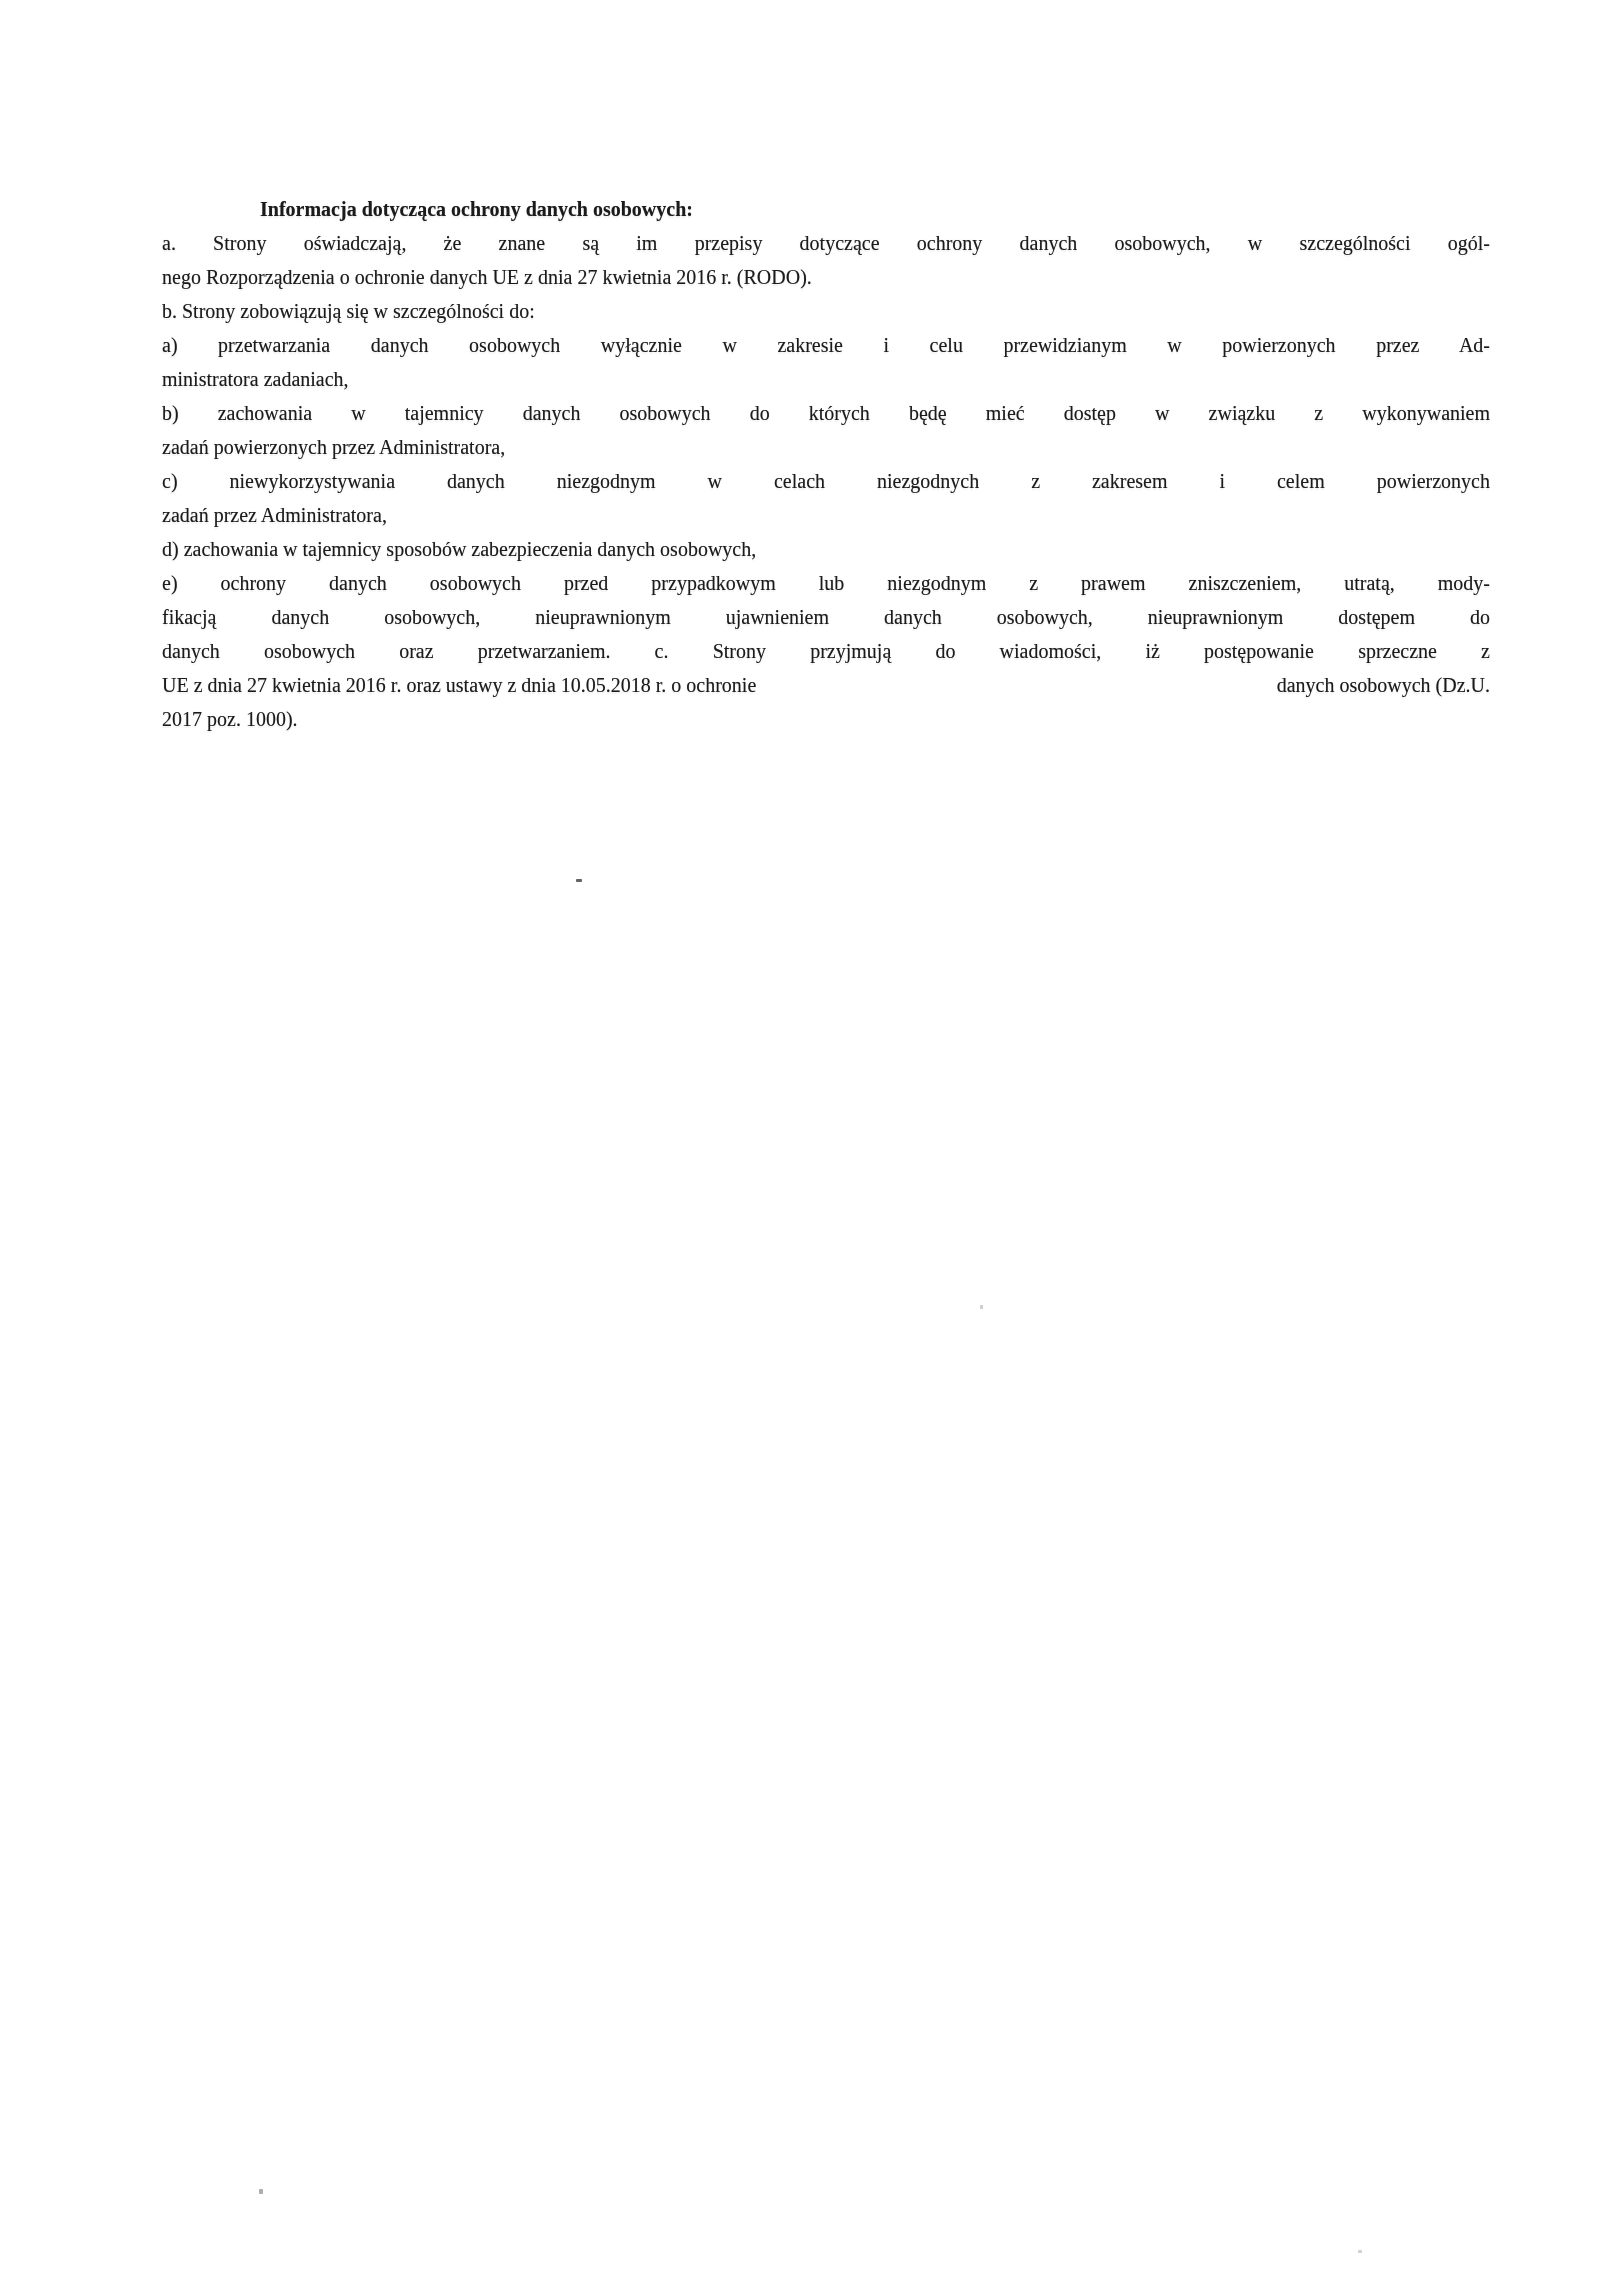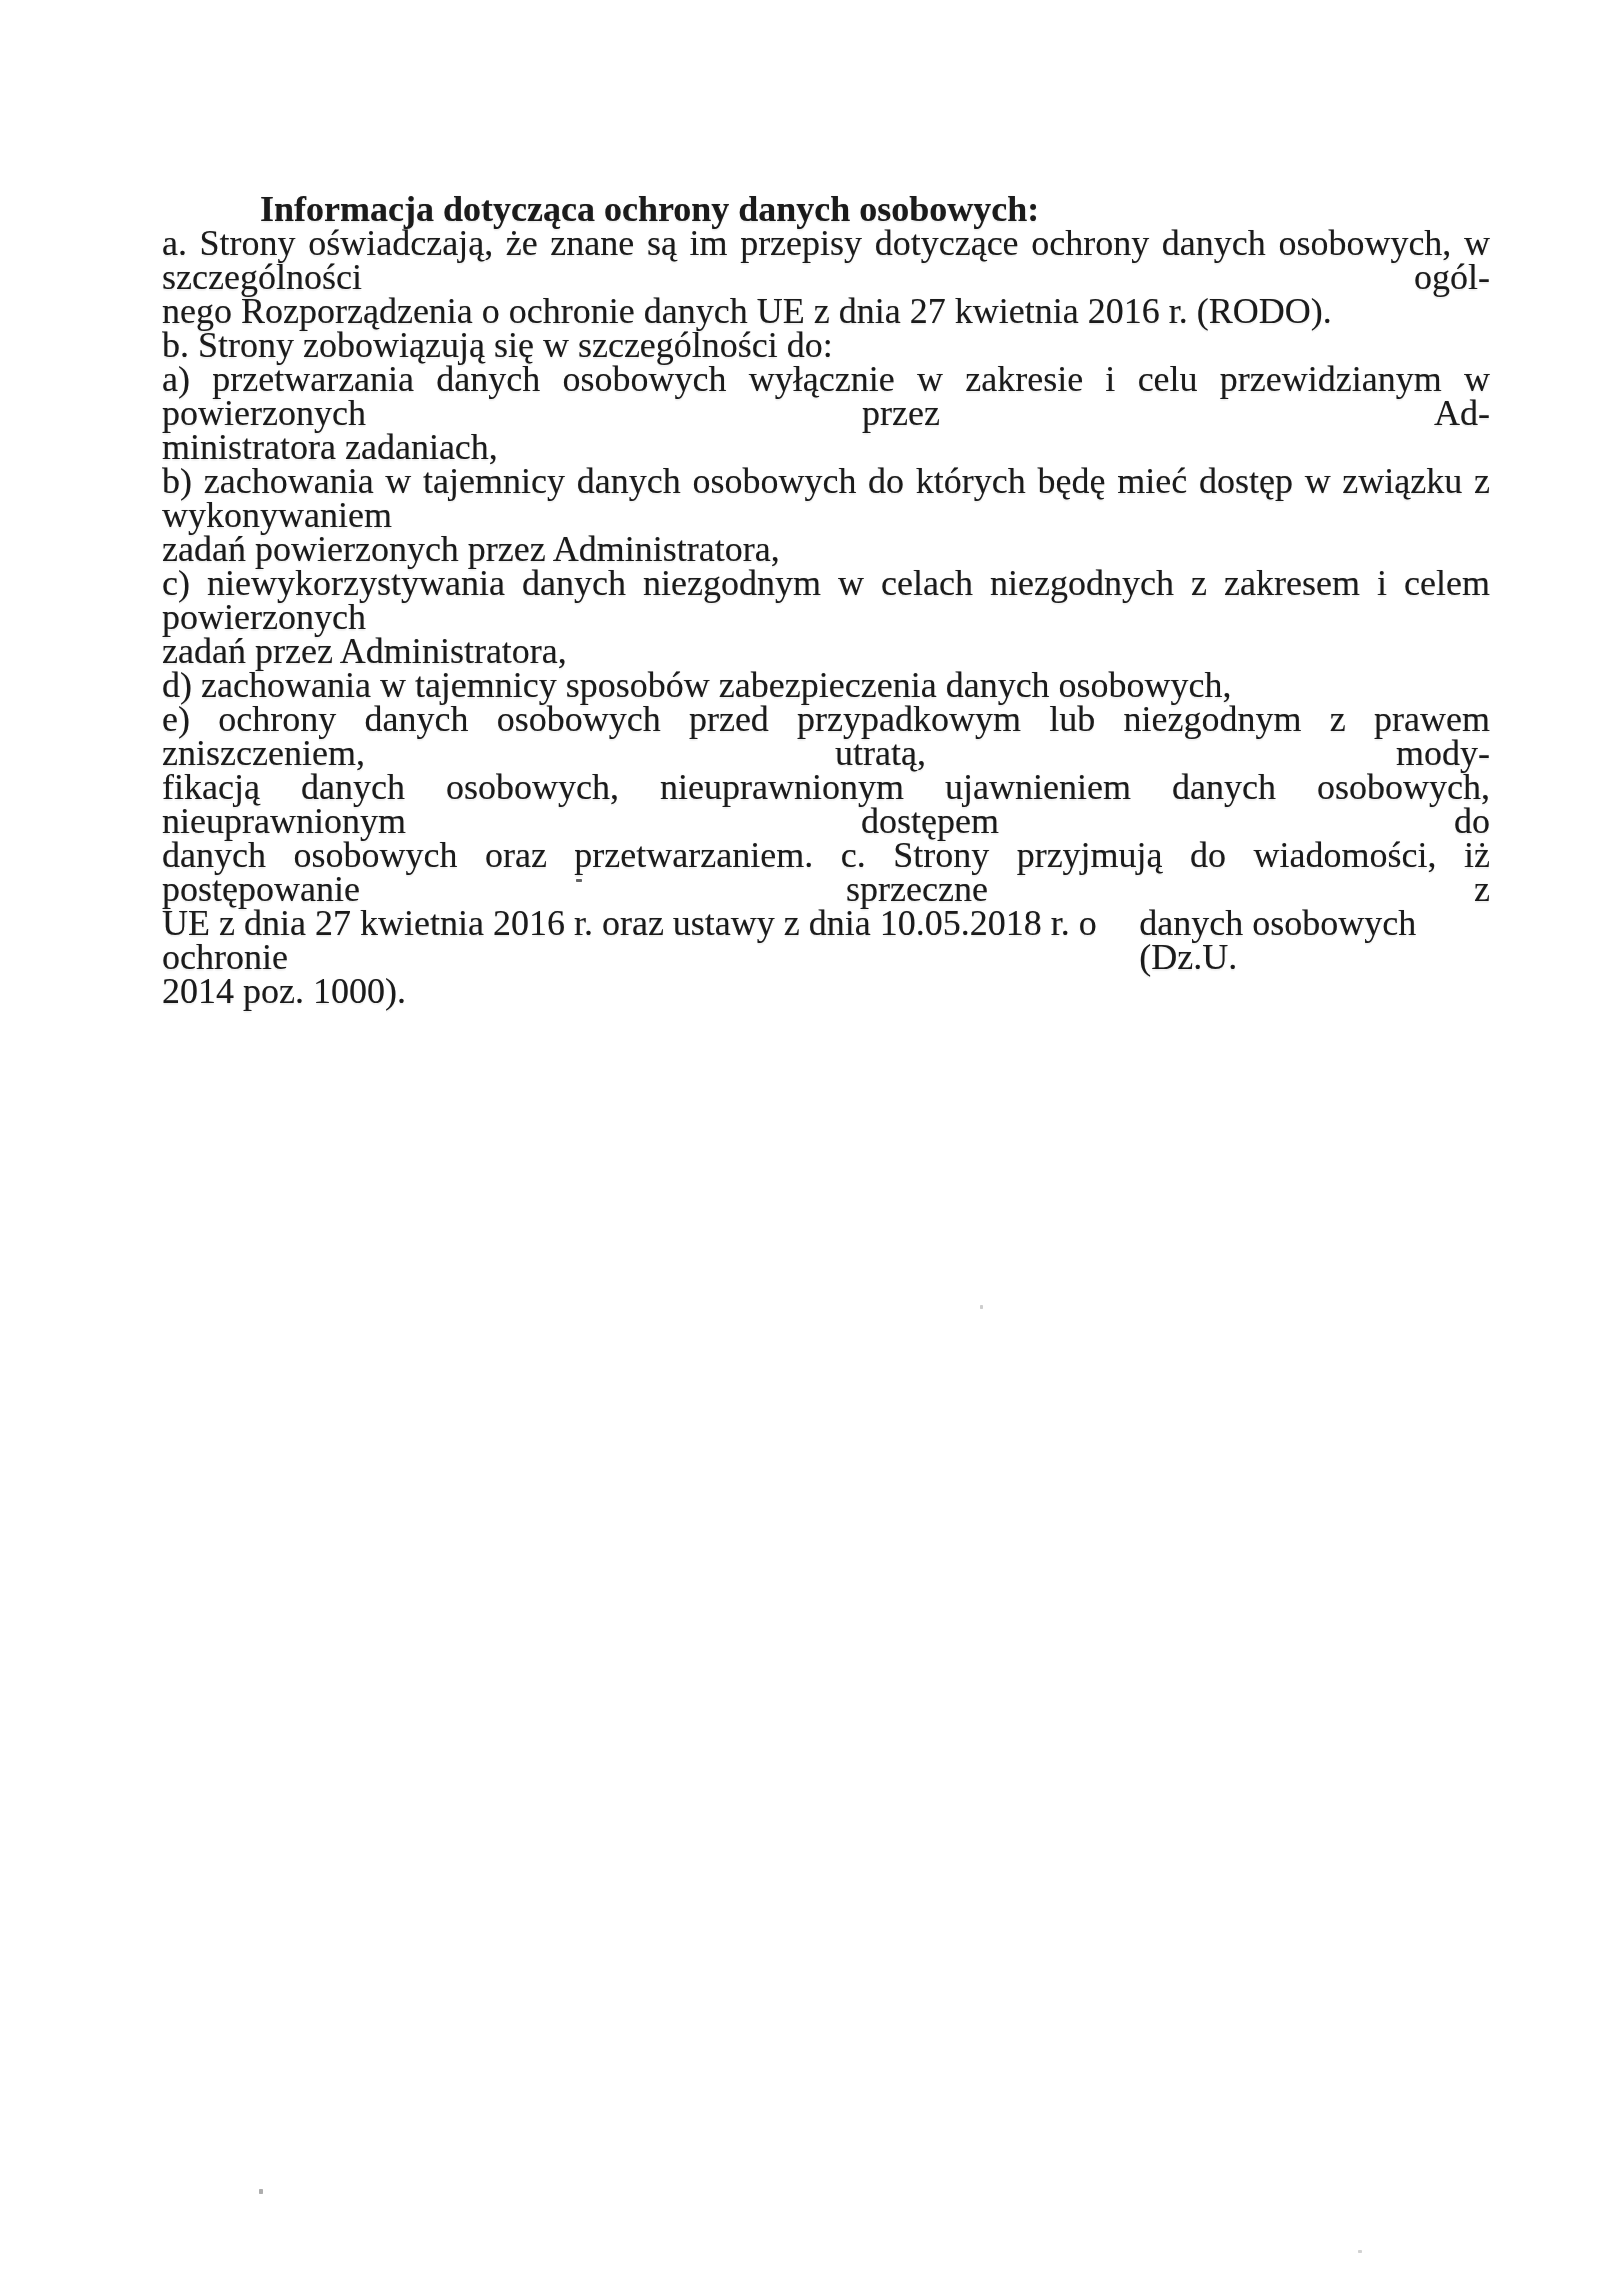--- a/index.html
+++ b/index.html
@@ -15,21 +15,21 @@
     background: #ffffff;
     overflow: hidden;
     font-family: "Liberation Serif", "DejaVu Serif", serif;
     color: #1b1b1b;
   }
   .textblock {
     position: absolute;
     left: 162px;
     top: 192px;
     width: 1328px;
-    font-size: 36px;
+    font-size: 20px;
     line-height: 34px;
     text-shadow: 0 0 0.7px rgba(0,0,0,0.35), 0 2px 1.3px rgba(0,0,0,0.06);
   }
   .heading {
     font-weight: bold;
     text-indent: 98px;
   }
   .line {
     text-align: left;
     font-family: Liberation Serif, serif;
@@ -68,21 +68,21 @@
     <div class="line j">c) niewykorzystywania danych niezgodnym w celach niezgodnych z zakresem i celem powierzonych</div>
     <div class="line">zadań przez Administratora,</div>
     <div class="line">d) zachowania w tajemnicy sposobów zabezpieczenia danych osobowych,</div>
     <div class="line j">e) ochrony danych osobowych przed przypadkowym lub niezgodnym z prawem zniszczeniem, utratą, mody-</div>
     <div class="line j">fikacją danych osobowych, nieuprawnionym ujawnieniem danych osobowych, nieuprawnionym dostępem do</div>
     <div class="line j">danych osobowych oraz przetwarzaniem. c. Strony przyjmują do wiadomości, iż postępowanie sprzeczne z</div>
     <div class="line gapline">
       <span>UE z dnia 27 kwietnia 2016 r. oraz ustawy z dnia 10.05.2018 r. o ochronie</span>
       <span>danych osobowych (Dz.U.</span>
     </div>
-    <div class="line">2014 poz. 1000).</div>
+    <div class="line">2017 poz. 1000).</div>
   </div>
 
   <div class="speck s1"></div>
   <div class="speck s2"></div>
   <div class="speck s3"></div>
   <div class="speck s4"></div>
 </div>
 
 
 </body></html>

